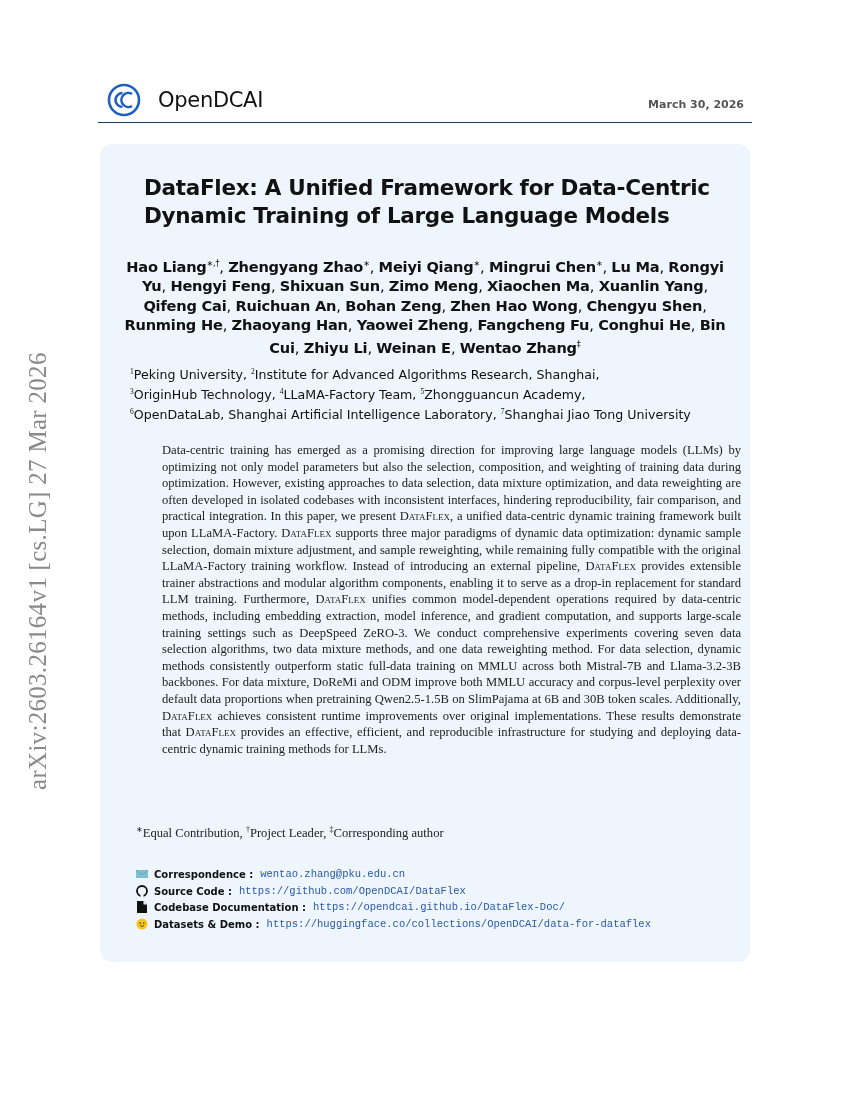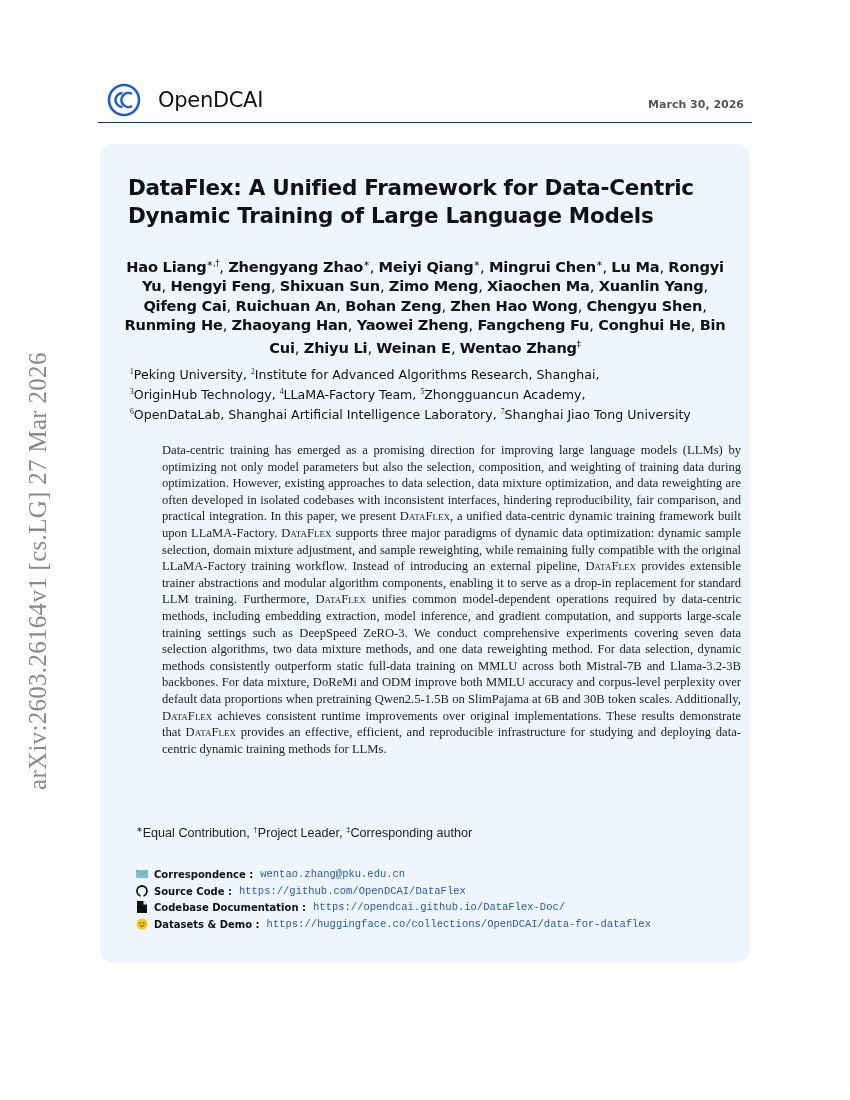--- a/index.html
+++ b/index.html
@@ -6,29 +6,29 @@
   body { width:850px; height:1100px; position:relative; overflow:hidden; font-family:"Liberation Sans", sans-serif; color:#111; }
   .header { position:absolute; left:98px; top:80px; width:654px; height:42px; border-bottom:1.3px solid #1f3a5f; }
   .logo { position:absolute; left:9px; top:3px; display:flex; align-items:center; }
   .logo svg { width:34px; height:34px; }
   .logo-text { font-family:"DejaVu Sans", sans-serif; font-size:21px; color:#111; margin-left:17px; letter-spacing:-0.3px; }
   .date { position:absolute; right:8px; top:18px; font-family:"DejaVu Sans", sans-serif; font-size:11px; font-weight:bold; color:#555; }
 
   .arxiv { position:absolute; left:24px; top:790px; transform-origin:0 0; transform:rotate(-90deg); white-space:nowrap; font-family:"Liberation Serif", serif; font-size:25px; color:#8a8a8a; letter-spacing:0.3px; }
 
   .card { position:absolute; left:100px; top:144px; width:650px; height:818px; background:#eef5fd; border-radius:12px; }
-  .title { position:absolute; left:28px; top:30px; width:590px; font-family:"DejaVu Sans", sans-serif; font-weight:bold; font-size:21.5px; line-height:28px; color:#111; letter-spacing:-0.3px; }
+  .title { position:absolute; left:44px; top:30px; width:590px; font-family:"DejaVu Sans", sans-serif; font-weight:bold; font-size:21.5px; line-height:28px; color:#111; letter-spacing:-0.3px; }
   .authors { position:absolute; left:20px; top:110px; width:610px; text-align:center; font-family:"DejaVu Sans", sans-serif; font-weight:bold; font-size:14.6px; line-height:19.5px; color:#111; letter-spacing:-0.2px; }
   .authors sup { font-size:8px; font-weight:normal; }
   .authors .sep { font-weight:normal; }
   .affil { position:absolute; left:30px; top:219px; width:590px; font-family:"DejaVu Sans", sans-serif; font-size:12.6px; line-height:17px; color:#111; }
   .affil sup { font-size:7.5px; font-family:"Liberation Serif", serif; }
   .abstract { position:absolute; left:36px; top:298px; width:579px; font-family:"Liberation Serif", serif; font-size:12.6px; line-height:16.6px; color:#222; text-align:justify;margin-left:26px; }
   .sc { font-variant:small-caps; }
-  .footnote { position:absolute; left:36px; top:681px; font-family:Liberation Sans, sans-serif; font-size:12.6px; color:#222; }
+  .footnote { position:absolute; left:36px; top:681px; font-family:Liberation Serif, serif; font-size:12.6px; color:#222; }
   .footnote sup { font-size:8px; }
   .links { position:absolute; left:36px; top:719px; }
   .link-row { display:flex; align-items:flex-end; height:16.8px; font-size:10.5px; }
   .link-row .ic { width:12px; height:12px; margin-right:6px; display:inline-flex; align-items:center; justify-content:center; }
   .link-label { font-family:"DejaVu Sans", sans-serif; font-weight:bold; font-size:10px; color:#111; margin-right:7px; }
   .link-url { font-family:Liberation Mono, monospace; font-size:10.5px; color:#2a5aa8;margin-top:30px; }
 </style>
 </head>
 <body>
 

